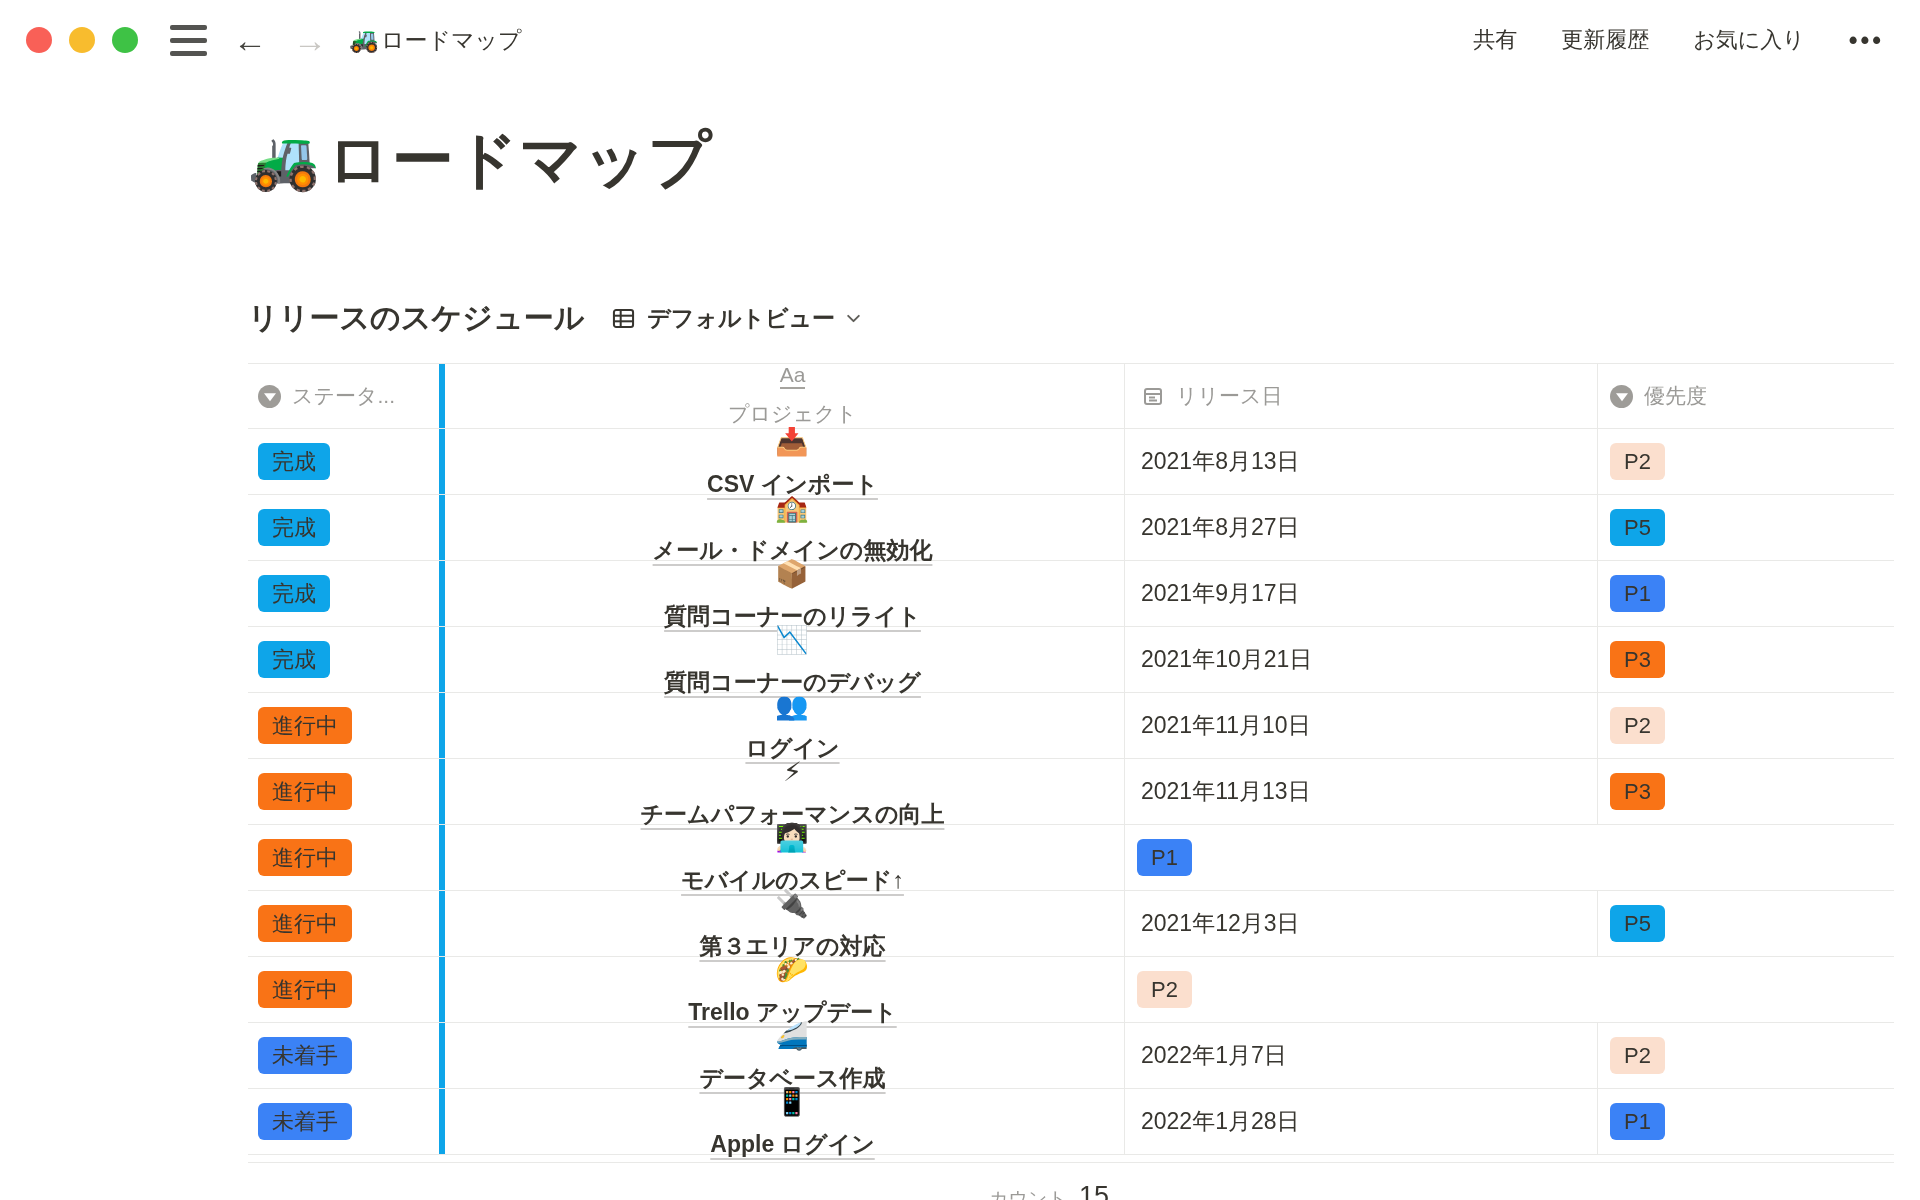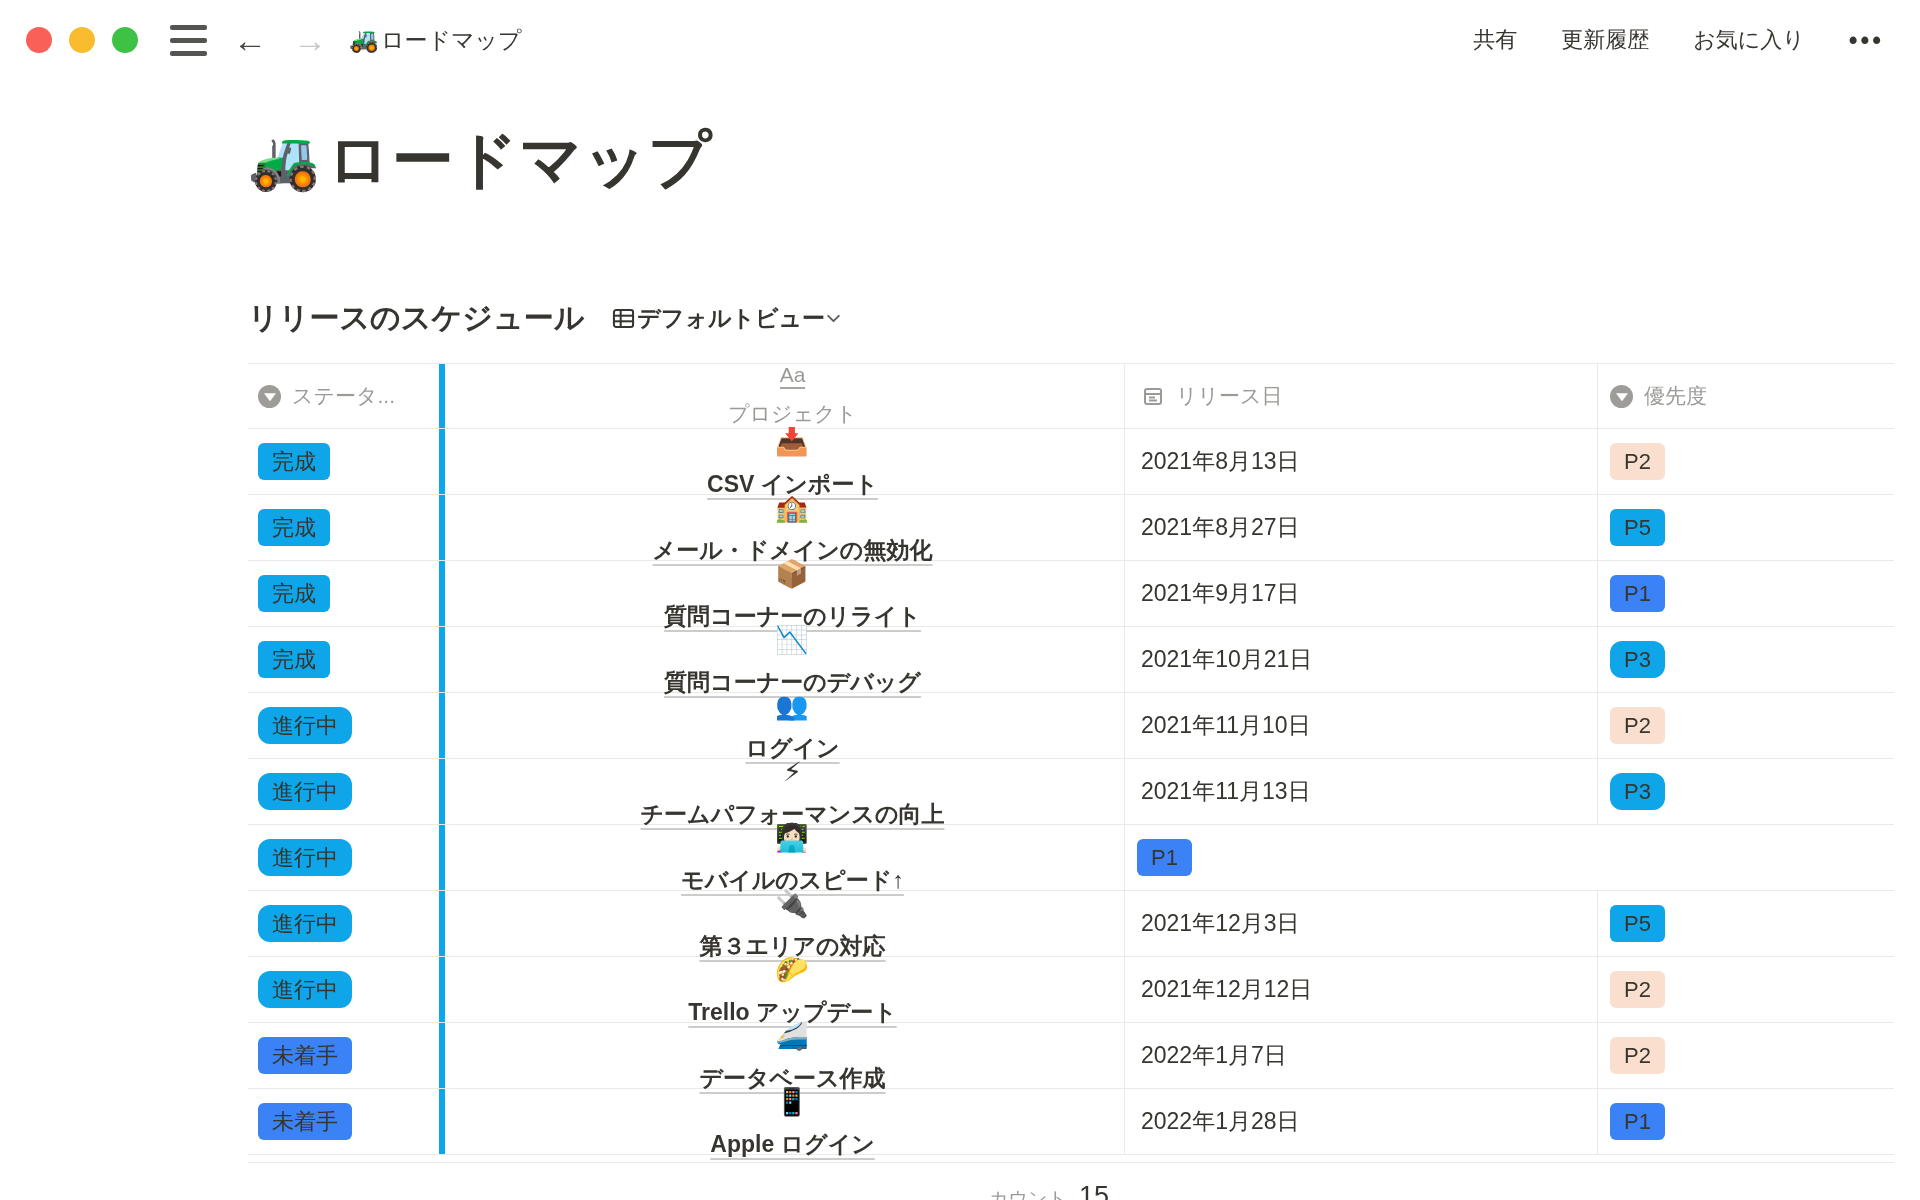--- a/index.html
+++ b/index.html
@@ -27,37 +27,37 @@
   .topnav .item { cursor:pointer; white-space:nowrap; }
   .dots { font-size:25px; letter-spacing:3px; font-weight:700; }
 
   
   .content { padding-left:248px; width:1894px; }
   .page-title { margin:38px 0 0 0; font-size:62px; font-weight:700; display:flex; align-items:center; letter-spacing:1px; }
   .page-title .emo { font-size:58px; margin-right:6px; }
 
   .section-row { margin-top:96px; display:flex; align-items:center; }
   .section-title { font-size:30px; font-weight:700; }
-  .view-tab { margin-left:26px; display:flex; align-items:center; cursor:pointer; }
+  .view-tab { margin-left:26px; display:flex; align-items:center; gap:10px; cursor:pointer; }
   .view-tab .label { font-size:23px; font-weight:700; }
 
   
   .dbtable { margin-top:24px; width:1646px; }
   .thead { display:flex; height:66px; border-top:1px solid #e9e9e7; border-bottom:1px solid #e9e9e7; color:#9b9a97; font-size:21px; }
   .trow  { display:flex; height:66px; border-bottom:1px solid #e9e9e7; font-size:23px; }
   .cell { height:100%; display:flex; align-items:center; }
   .c-status   { width:197px; padding-left:10px; border-right:6px solid #0ea5e9; }
   .c-project  { width:680px; padding-left:16px; border-right:1px solid #e9e9e7; gap:13px;flex-direction:column; }
   .c-date     { width:473px; padding-left:16px; border-right:1px solid #e9e9e7; }
   .c-priority { width:296px; padding-left:12px; }
   .thead .cell { gap:11px; }
 
   .badge { border-radius:6px; padding:5px 14px; font-size:22px; line-height:1.25; white-space:nowrap; cursor:pointer; }
   .badge.blue   { background:#0ea5e9; }
-  .badge.yellow { background:#0ea5e9;border-radius:12px; }
+  .badge.yellow { background:#f97316; }
   .badge.red    { background:#3b82f6; }
   .badge.orange { background:#fbdfce; }
 
   .project-emoji { font-size:27px; line-height:1; }
   .project-link { font-weight:600; cursor:pointer;
     text-decoration:underline; text-decoration-color:rgba(55,53,47,.25);
     text-underline-offset:6px; text-decoration-thickness:1.5px; }
 
   .endline { width:1646px; border-top:1px solid #e9e9e7; margin-top:7px; }
   .tfooter { width:877px; display:flex; justify-content:flex-end; align-items:baseline; gap:12px; padding:18px 16px 0 0; }
@@ -277,23 +277,20 @@
   </div>
 
   <div class="trow">
     <div class="cell c-status">
       <span class="badge yellow">進行中</span>
     </div>
     <div class="cell c-project">
       <span class="project-emoji">🌮</span>
       <span class="project-link">Trello アップデート</span>
     </div>
-    <div class="cell c-date">
-      <span>2021年12月12日</span>
-    </div>
     <div class="cell c-priority">
       <span class="badge orange">P2</span>
     </div>
   </div>
 
   <div class="trow">
     <div class="cell c-status">
       <span class="badge red">未着手</span>
     </div>
     <div class="cell c-project">

